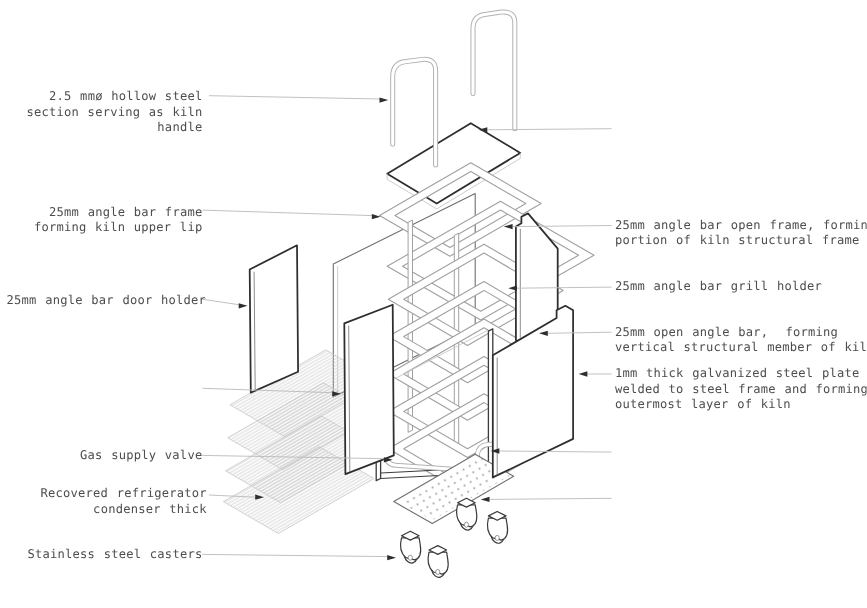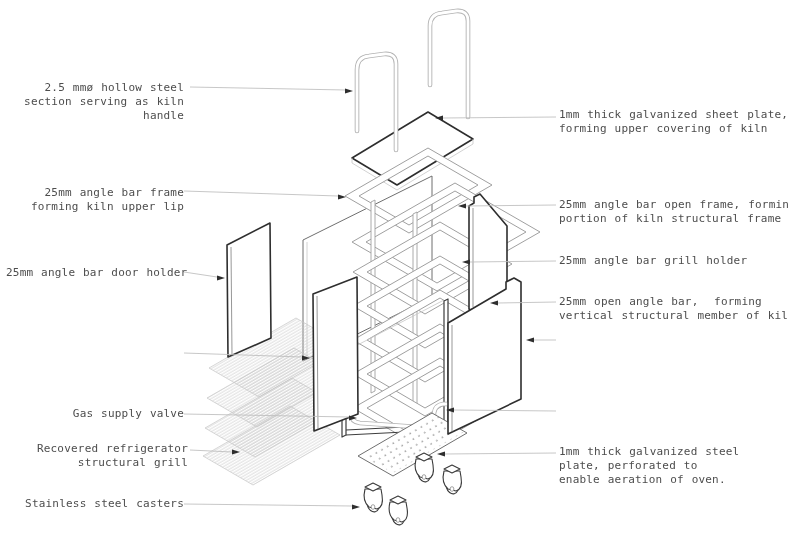--- a/index.html
+++ b/index.html
@@ -182,27 +182,25 @@
   </svg>
 
   <div class="lbl lbl-left" style="left:6px;width:178px;top:81px">2.5 mmø hollow steel
 section serving as kiln
 handle</div>
   <div class="lbl lbl-left" style="left:6px;width:178px;top:186px">25mm angle bar frame
 forming kiln upper lip</div>
   <div class="lbl lbl-left" style="left:6px;width:178px;top:266px">25mm angle bar door holder</div>
   <div class="lbl lbl-left" style="left:6px;width:178px;top:407px">Gas supply valve</div>
   <div class="lbl lbl-left" style="left:6px;width:182px;top:442px">Recovered refrigerator
-structural grill</div>
+condenser thick</div>
   <div class="lbl lbl-left" style="left:6px;width:178px;top:497px">Stainless steel casters</div>
 
-  <div class="lbl" style="left:559px;width:226px;top:108px">1mm thick galvanized sheet plate,
-forming upper covering of kiln</div>
   <div class="lbl" style="left:559px;width:226px;top:198px">25mm angle bar open frame, forming
 portion of kiln structural frame</div>
   <div class="lbl" style="left:559px;width:226px;top:254px">25mm angle bar grill holder</div>
   <div class="lbl" style="left:559px;width:226px;top:295px">25mm open angle bar,  forming
 vertical structural member of kiln</div>
-  <div class="lbl" style="left:559px;width:226px;top:445px">1mm thick galvanized steel
-plate, perforated to
-enable aeration of oven.</div>
+  <div class="lbl" style="left:559px;width:226px;top:333px">1mm thick galvanized steel plate
+welded to steel frame and forming
+outermost layer of kiln</div>
 
 </div>
 
 </body></html>

